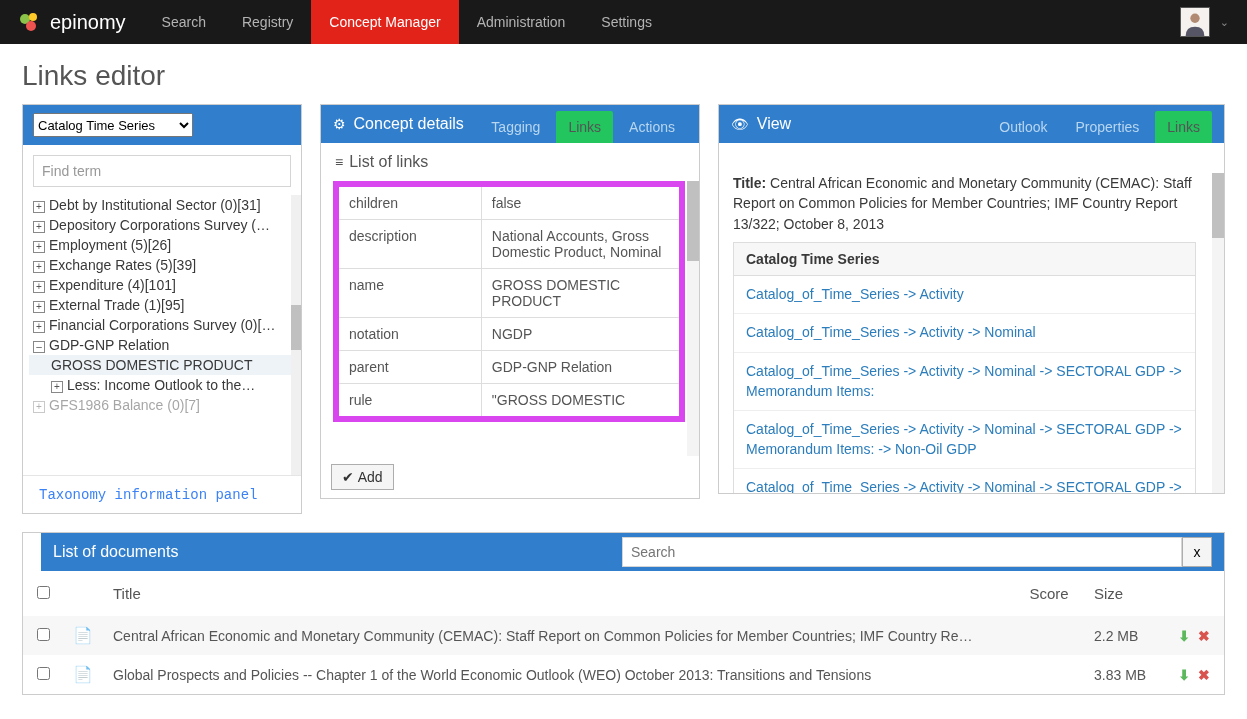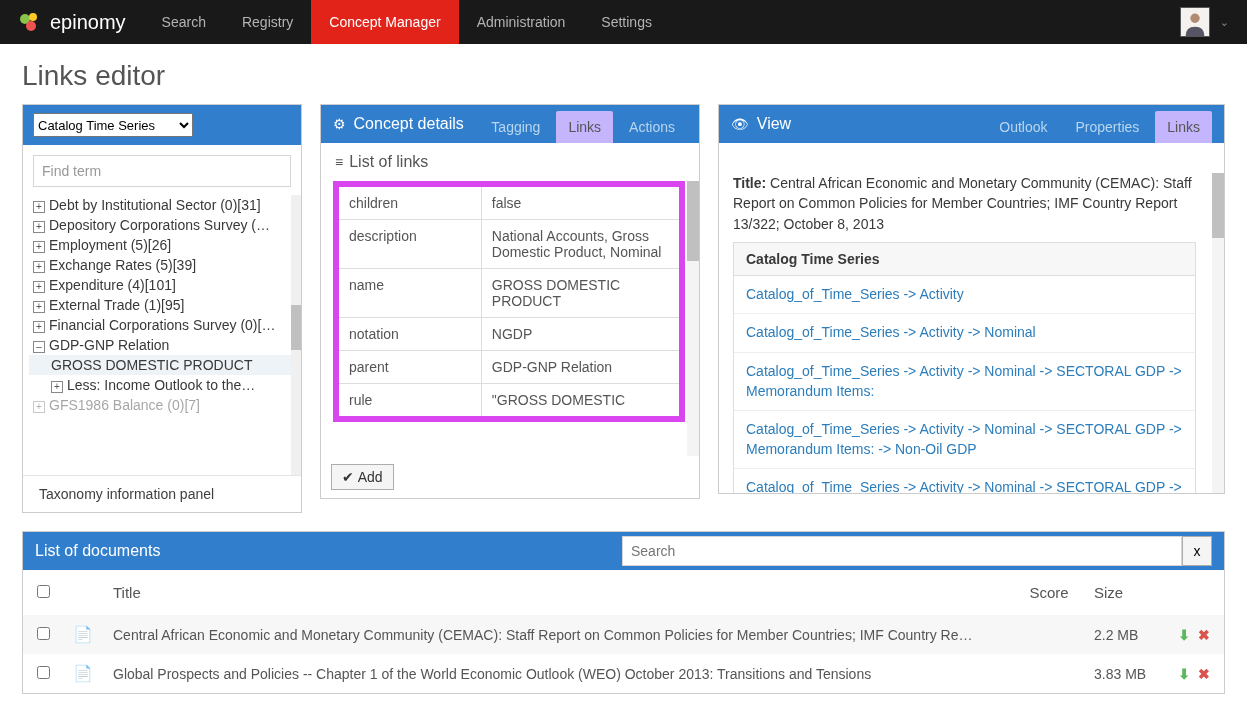--- a/index.html
+++ b/index.html
@@ -25,38 +25,38 @@
 .cols { display: flex; gap: 18px; padding: 0 22px 8px; align-items: flex-start; }
 .panel { border: 1px solid #ccc; background: #fff; flex: 1; display: flex; flex-direction: column; overflow:hidden;}
 .panel.concept-tree { flex: 0 0 280px; }
 .panel.details { flex: 0 0 380px; }
 .panel.view { flex: 1; }
 
 .panel-hdr { background: #307ecc; color: #fff; height: 38px; display: flex; align-items: center; padding: 0 12px; font-size: 16px; font-weight: 400; }
 .panel-hdr .icon { margin-right: 8px; font-size: 14px; }
 .panel-hdr .tabs { margin-left: auto; display: flex; gap: 4px; align-self: flex-end; }
 .panel-hdr .tabs .tab { background: transparent; border: none; color: #b8d6f0; padding: 8px 12px; font-size: 14px; cursor: pointer; }
-.panel-hdr .tabs .tab.active { background: #c4b5fd; color: #555; border-radius: 2px 2px 0 0; }
+.panel-hdr .tabs .tab.active { background: #22c55e; color: #555; border-radius: 2px 2px 0 0; }
 
 
 .tree-select-row { background:#307ecc; padding:8px 10px; }
 .tree-select { width: 160px; height: 24px; font-size: 13px; }
 .tree-search { margin: 10px 10px 8px; }
 .tree-search input { width: 100%; height: 32px; padding: 4px 8px; border: 1px solid #d5d5d5; font-size: 14px; color:#555;}
 .tree-search input::placeholder{color:#999;}
 .tree { padding: 0 6px 4px 6px; height: 280px; overflow: hidden; position:relative;}
 .tree .scroll-track { position:absolute; right:0; top:0; width:10px; height:100%; background:#f0f0f0;}
 .tree .scroll-thumb { position:absolute; right:0; top:110px; width:10px; height:45px; background:#c0c0c0;}
 .tree ul { list-style: none; }
 .tree li { padding: 2px 0 2px 4px; white-space: nowrap; overflow: hidden; text-overflow: ellipsis; font-size: 14px; color:#393939;}
 .tree li .exp { display:inline-block; width:12px; height:12px; border:1px solid #888; font-size:10px; line-height:10px; text-align:center; margin-right:4px; color:#555; cursor:pointer;}
 .tree li.indent1 { padding-left: 22px; }
 .tree li.selected { background:#eef3f8; }
 .tax-link { border-top:1px solid #e5e5e5; padding:10px 16px; }
-.tax-link a { color:#404040; }
+.tax-link a { color:#3b82f6;font-family:Liberation Mono, monospace; }
 
 
 .details .sub-hdr { padding:10px 14px; font-size:16px; color:#555; display:flex; align-items:center; gap:6px;}
 .details .sub-hdr .licon{font-size:14px;}
 .details .body-wrap{position:relative;height:275px;}
 .details .body-scroll{position:absolute;right:0;top:0;width:12px;height:100%;background:#f4f4f4;}
 .details .body-thumb{position:absolute;right:0;top:0;width:12px;height:80px;background:#c0c0c0;}
 .details table { width: calc(100% - 26px); margin:0 14px 0 12px; border-collapse: collapse; border:6px solid #d946ef;}
 .details td { border: 1px solid #ddd; padding: 8px 10px; font-size: 14px; vertical-align: top;}
 .details td.k { color:#555; width:42%; }
@@ -69,21 +69,21 @@
 .view .vbody .vthumb{position:absolute;right:0;top:10px;width:12px;height:65px;background:#c0c0c0;}
 .view .title-line{font-size:14px;color:#393939;line-height:1.45;margin-bottom:8px;padding-right:14px;}
 .view .title-line b{font-weight:bold;}
 .view .cat-box{border:1px solid #ddd;margin-right:14px;}
 .view .cat-head{background:#f7f7f7;padding:8px 12px;font-weight:bold;color:#393939;border-bottom:1px solid #ddd;}
 .view .cat-row{padding:9px 12px;border-bottom:1px solid #eee;color:#2b7dbc;font-size:14px;line-height:1.4;}
 .view .cat-row:last-child{border-bottom:none;}
 
 
 .docs { margin:10px 22px 0; border:1px solid #ccc;}
-.docs .panel-hdr{display:flex;align-items:center;}
+.docs .panel-hdr{display:flex;align-items:center;margin-left:18px;}
 .docs .search-wrap{margin-left:auto;display:flex;}
 .docs .search-wrap input{width:560px;height:30px;border:1px solid #d5d5d5;padding:4px 8px;font-size:14px;}
 .docs .search-wrap button{width:30px;height:30px;border:1px solid #adadad;background:#f5f5f5;font-size:14px;cursor:pointer;}
 .docs table{width:100%;border-collapse:collapse;}
 .docs th{font-weight:normal;color:#555;text-align:left;padding:14px 10px;font-size:15px;}
 .docs td{padding:10px 10px;font-size:14px;color:#555;}
 .docs tr.row td{}
 .docs tr.row.alt{background:#f7f7f7;}
 .docs .chk{width:40px;text-align:center;}
 .docs .pdf-ico{color:#d9534f;font-size:16px;}

